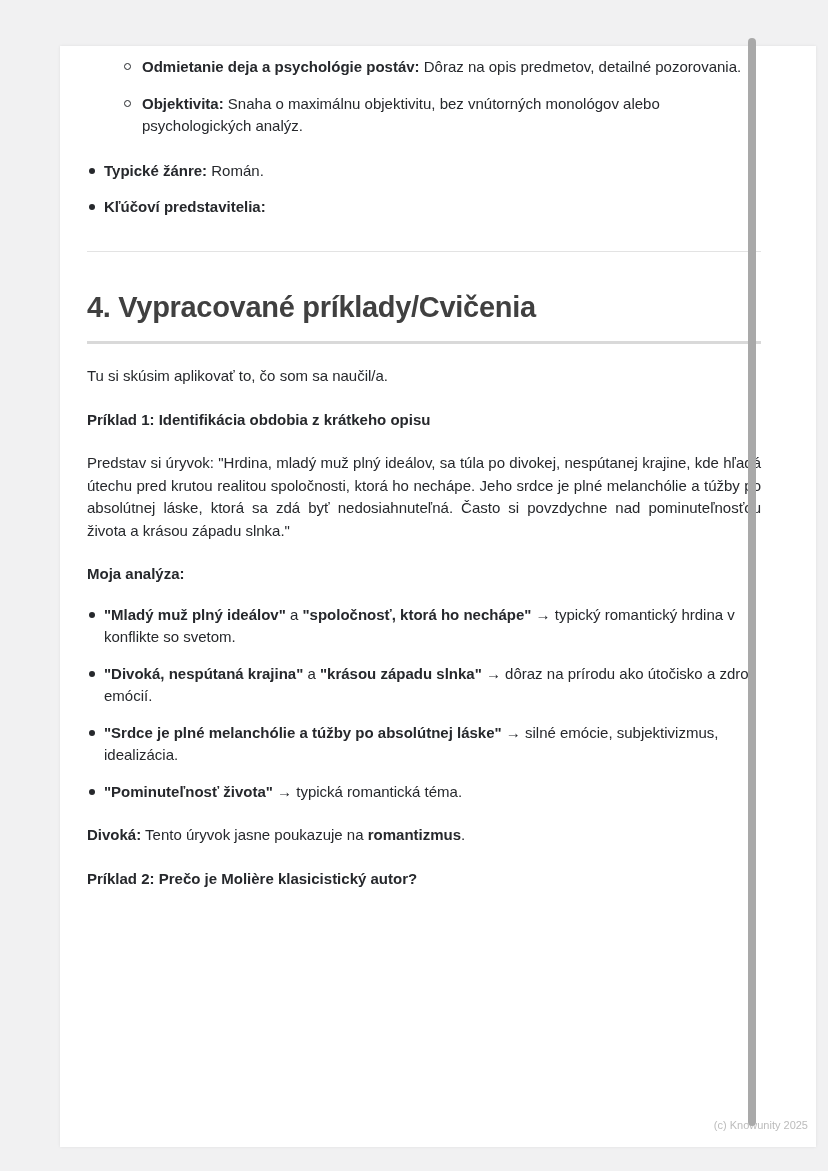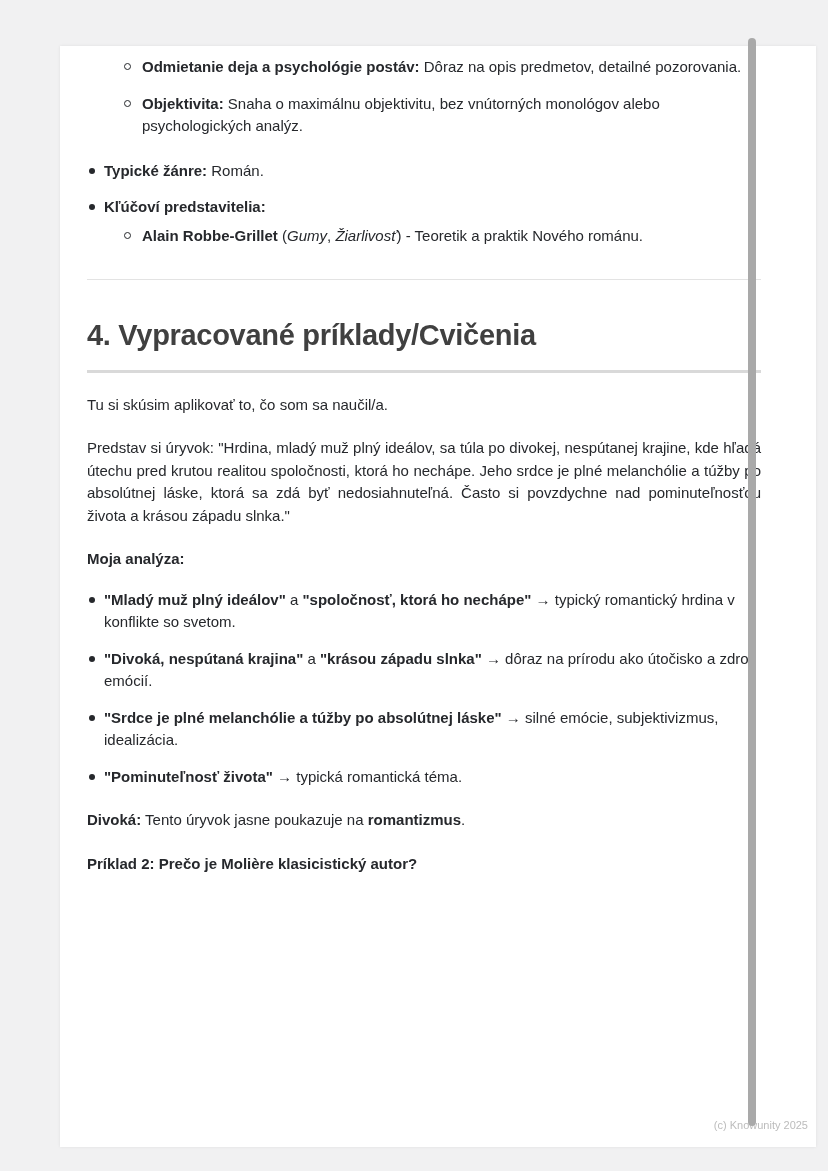--- a/index.html
+++ b/index.html
@@ -83,34 +83,31 @@
 
     <ul class="top-list" style="margin-top:22px;">
       <li>
         <span class="marker disc"></span>
         <b>Typické žánre:</b><span> Román.</span>
       </li>
       <li>
         <span class="marker disc"></span>
         <b>Kľúčoví predstavitelia:</b>
         <ul class="sub-list">
-          <li>
-            <span class="marker circle"></span>
-            <b>Alain Robbe-Grillet</b><span> (</span><i>Gumy</i><span>, </span><i>Žiarlivosť</i><span>)</span><span> - Teoretik a praktik Nového románu.</span>
-          </li>
         </ul>
       </li>
     </ul>
 
     <hr class="divider">
 
     <h2 class="section-heading">4. Vypracované príklady/Cvičenia</h2>
 
     <p>Tu si skúsim aplikovať to, čo som sa naučil/a.</p>
 
+    <p class="bold-line">Príklad 1: Identifikácia obdobia z krátkeho opisu</p>
 
     <p class="justified">Predstav si úryvok: "Hrdina, mladý muž plný ideálov, sa túla po divokej, nespútanej krajine, kde hľadá útechu pred krutou realitou spoločnosti, ktorá ho nechápe. Jeho srdce je plné melanchólie a túžby po absolútnej láske, ktorá sa zdá byť nedosiahnuteľná. Často si povzdychne nad pominuteľnosťou života a krásou západu slnka."</p>
 
     <p class="bold-line">Moja analýza:</p>
 
     <ul class="top-list block-list">
       <li>
         <span class="marker disc"></span>
         <b>"Mladý muž plný ideálov"</b><span> a </span><b>"spoločnosť, ktorá ho nechápe"</b><span> → typický romantický hrdina v konflikte so svetom.</span>
       </li>

